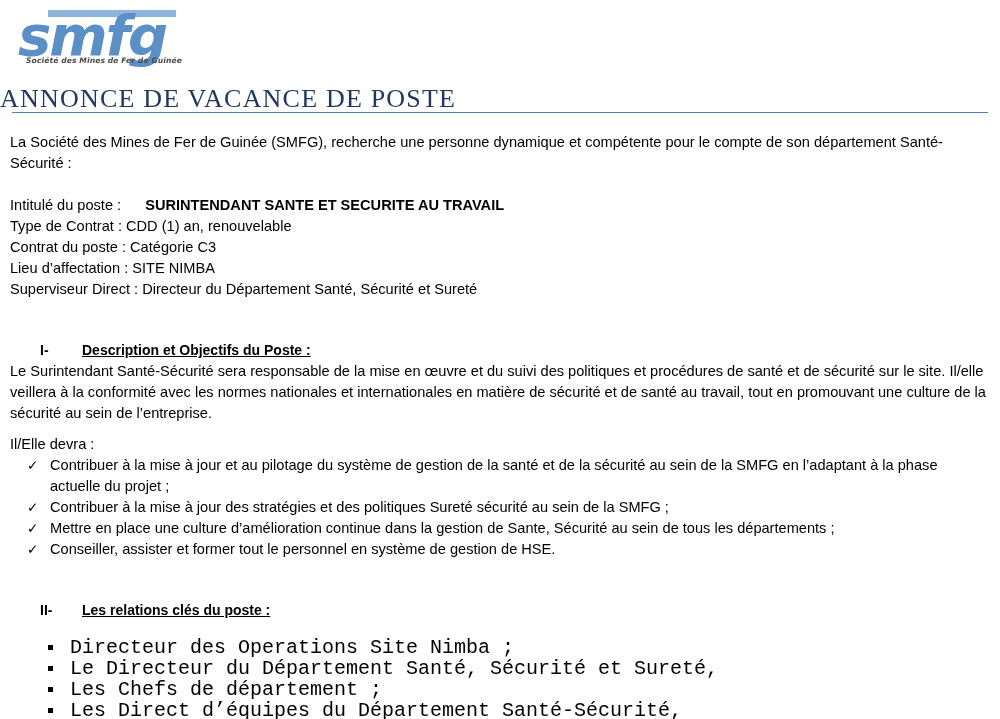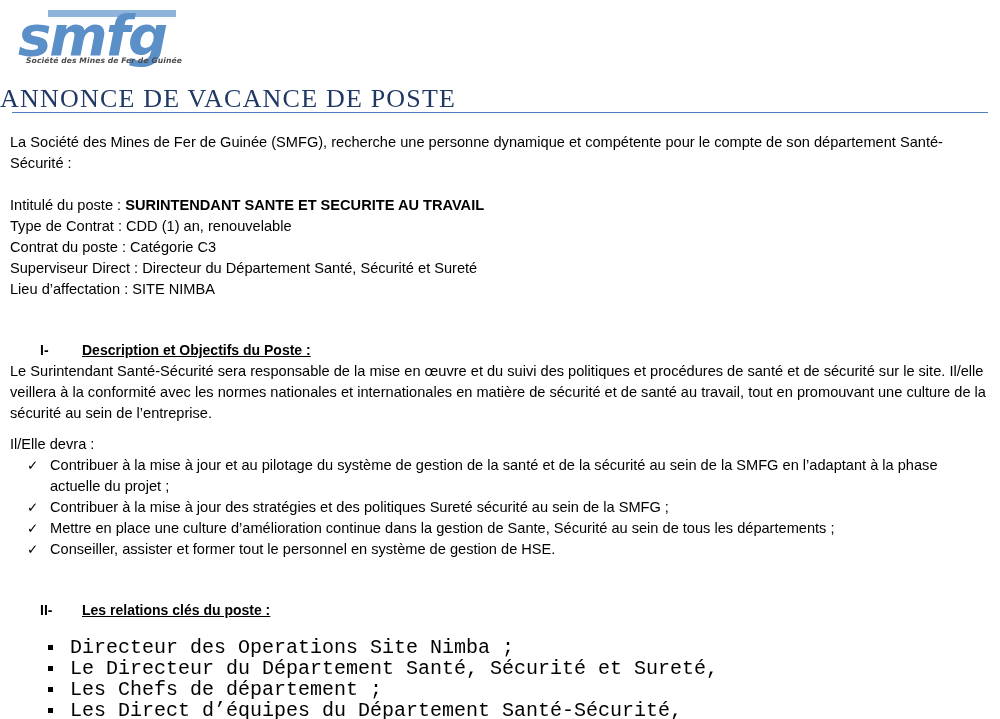--- a/index.html
+++ b/index.html
@@ -102,21 +102,21 @@
     color: #000;
   }
   .intro {
     margin-bottom: 0;
   }
   .gap-lg { height: 21px; }
   .gap-md { height: 16px; }
   .gap-sm { height: 10px; }
 
   .field .label { font-weight: normal; margin-top: 20px; }
-  .field .val-bold { font-weight: bold; }
+  .field .val-bold { font-weight: bold; margin-left: 20px; }
 
   .section-head {
     font-weight: bold;
     font-size: 14px;
     line-height: 21px;
     white-space: nowrap;
     margin-top: 24px;
   }
   .section-head .num {
     display: inline-block;
@@ -198,27 +198,27 @@
       </div>
       <div class="line field">
         <span class="label">Type de Contrat :</span>
         <span>CDD (1) an, renouvelable</span>
       </div>
       <div class="line field">
         <span class="label">Contrat du poste :</span>
         <span>Catégorie C3</span>
       </div>
       <div class="line field">
+        <span class="label">Lieu d’affectation :</span>
+        <span>SITE NIMBA</span>
+      </div>
+      <div class="line field">
         <span class="label">Superviseur Direct :</span>
         <span>Directeur du Département Santé, Sécurité et Sureté</span>
       </div>
-      <div class="line field">
-        <span class="label">Lieu d’affectation :</span>
-        <span>SITE NIMBA</span>
-      </div>
     </div>
 
     <div class="gap-md"></div>
 
     <div class="section-head">
       <span class="num">I-</span><span class="heading-text">Description et Objectifs du Poste :</span>
     </div>
 
     <p class="para">Le Surintendant Santé-Sécurité sera responsable de la mise en œuvre et du suivi des politiques et procédures de santé et de sécurité sur le site. Il/elle veillera à la conformité avec les normes nationales et internationales en matière de sécurité et de santé au travail, tout en promouvant une culture de la sécurité au sein de l’entreprise.</p>
 

